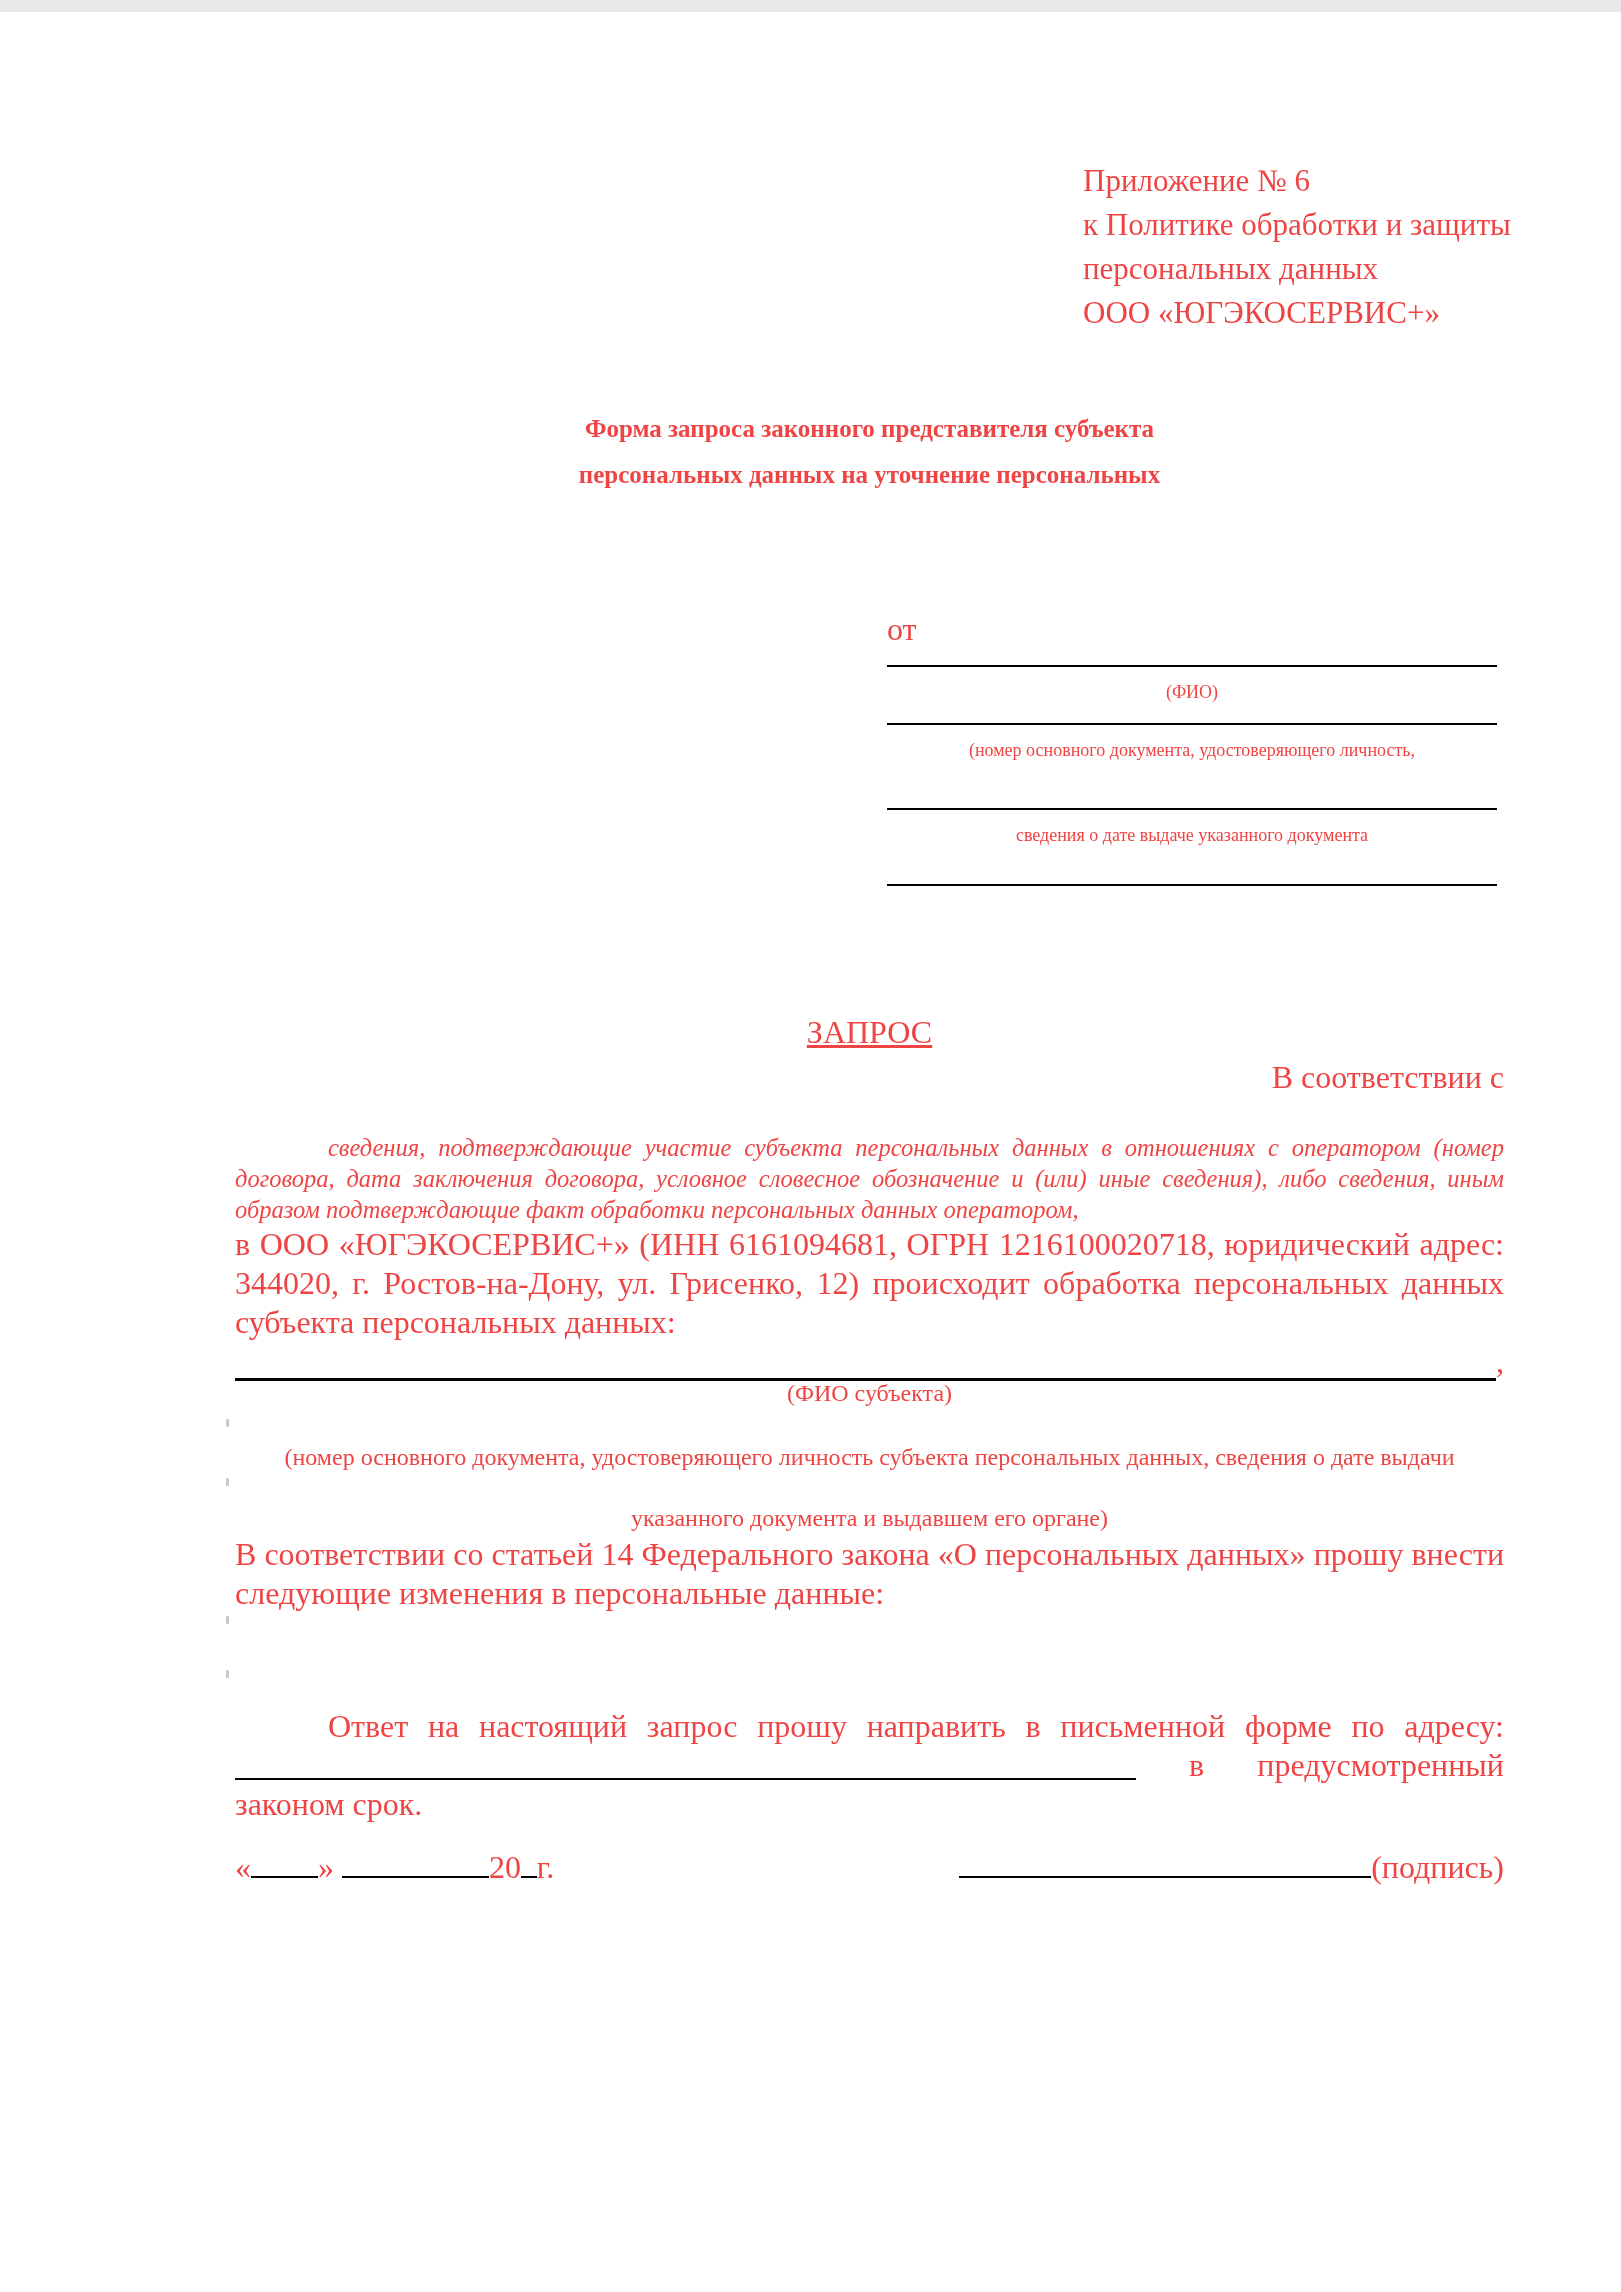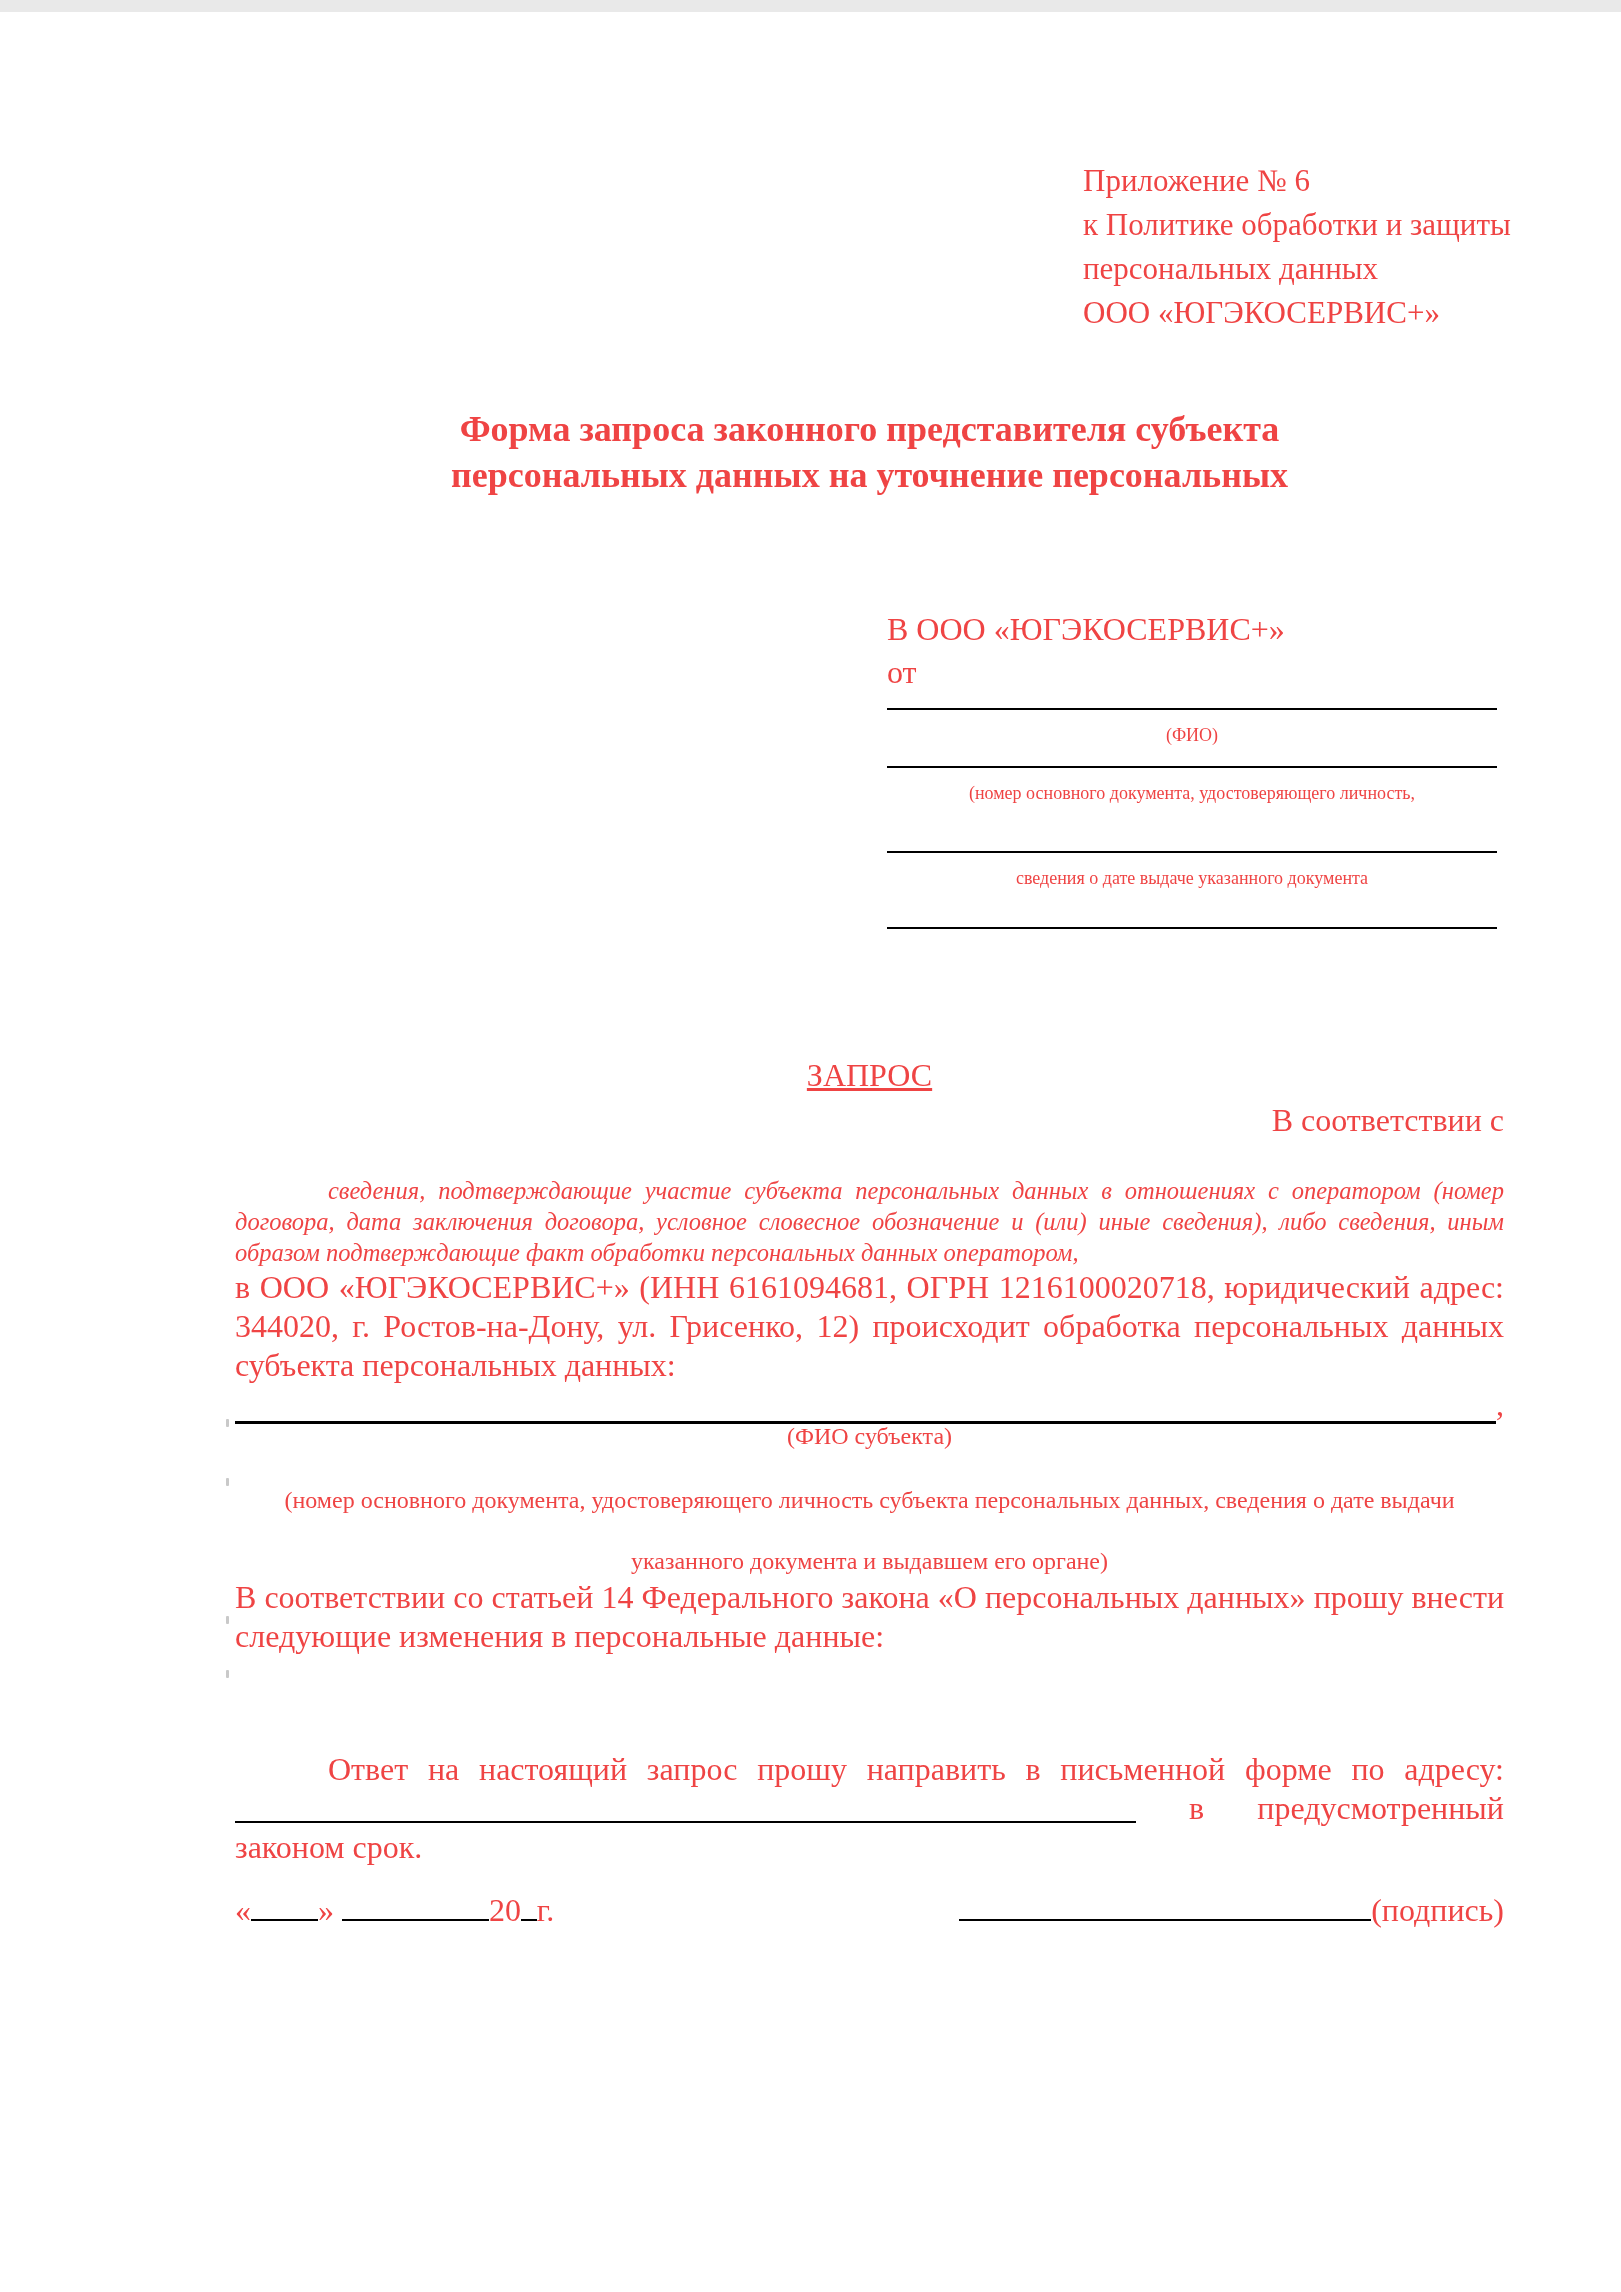--- a/index.html
+++ b/index.html
@@ -23,21 +23,21 @@
     width: 421px;
     font-size: 31px;
     line-height: 44px;
     white-space: nowrap;
   }
   
   .doc-title {
     margin-top: 71px;
     text-align: center;
     font-weight: bold;
-    font-size: 36px;
+    font-size: 25px;
     line-height: 46px;
   }
   
   .addressee {
     margin: 110px 0 0 652px;
     width: 610px;
     line-height: 43px;
   }
   .blank-row { border-bottom: 2px solid #000; }
   .cap {
@@ -114,21 +114,20 @@
     <div>персональных данных</div>
     <div>ООО «ЮГЭКОСЕРВИС+»</div>
   </div>
 
   <div class="doc-title">
     <div>Форма запроса законного представителя субъекта</div>
     <div>персональных данных на уточнение персональных</div>
   </div>
 
   <div class="addressee">
-    <div>В ООО «ЮГЭКОСЕРВИС+»</div>
     <div>от</div>
     <div class="blank-row" style="height:13.7px"></div>
     <div class="cap">(ФИО)</div>
     <div class="blank-row" style="height:17.6px"></div>
     <div class="cap">(номер основного документа, удостоверяющего личность,</div>
     <div class="blank-row" style="height:45px"></div>
     <div class="cap">сведения о дате выдаче указанного документа</div>
     <div class="blank-row" style="height:35px"></div>
   </div>
 

